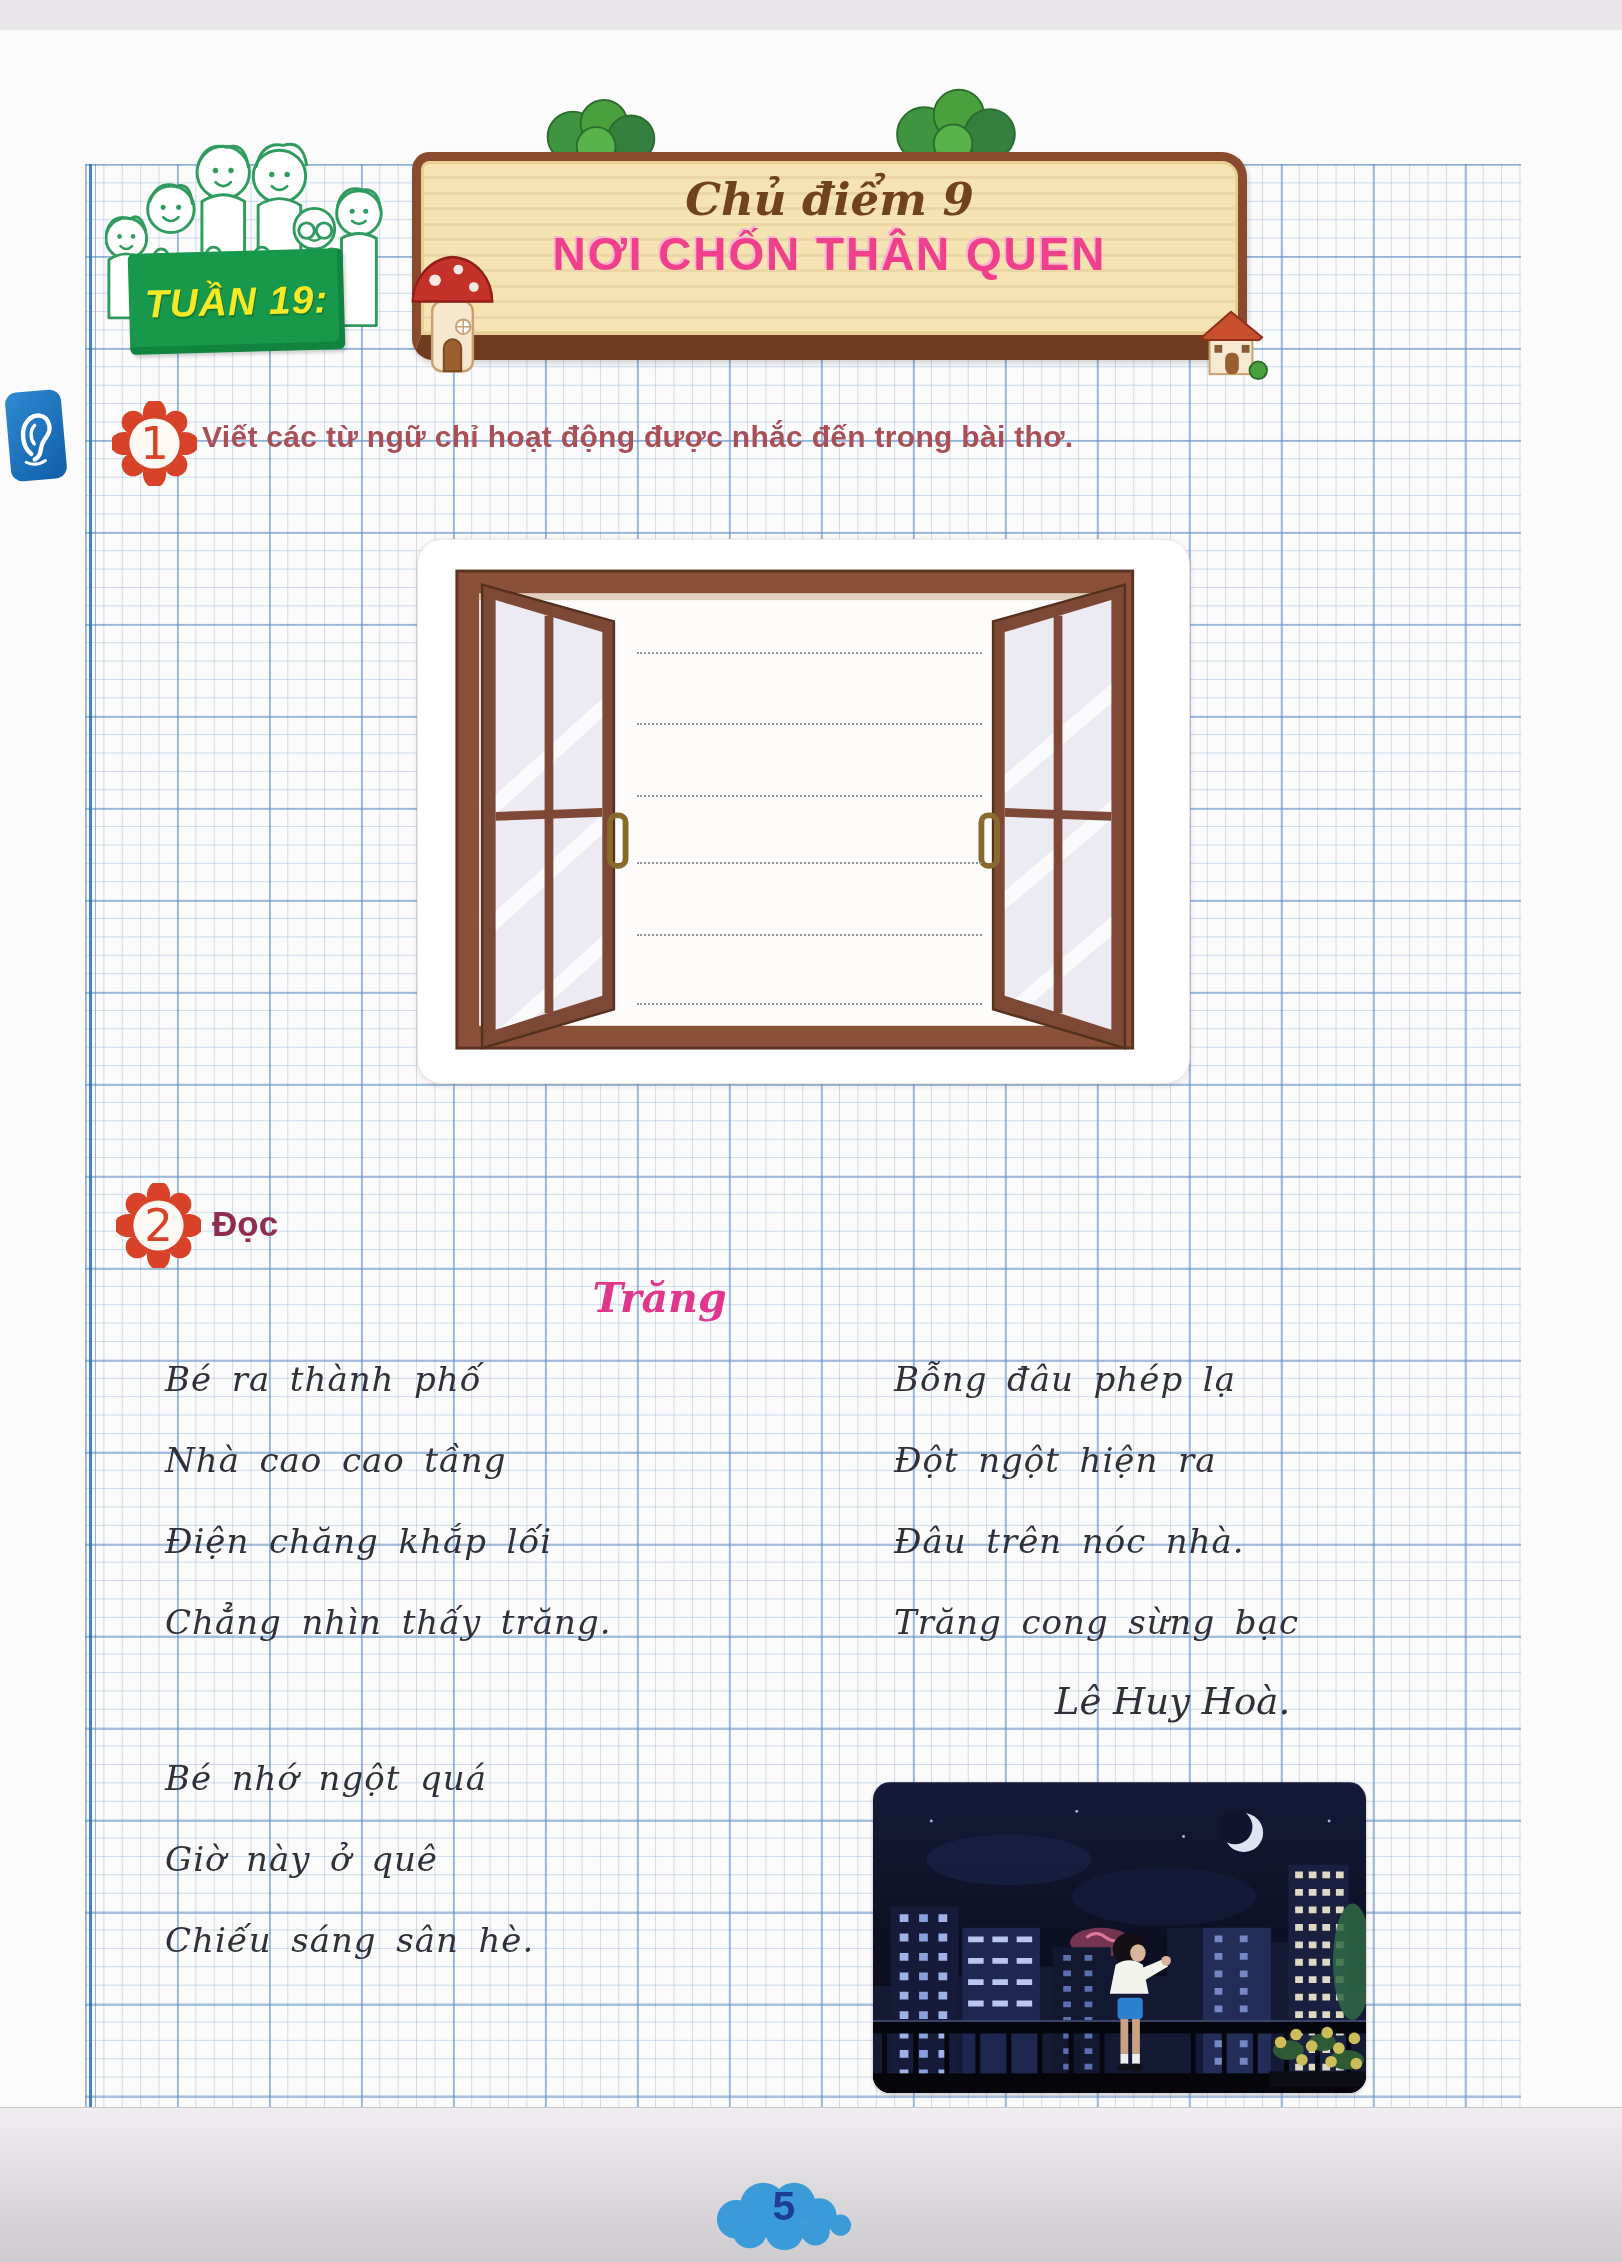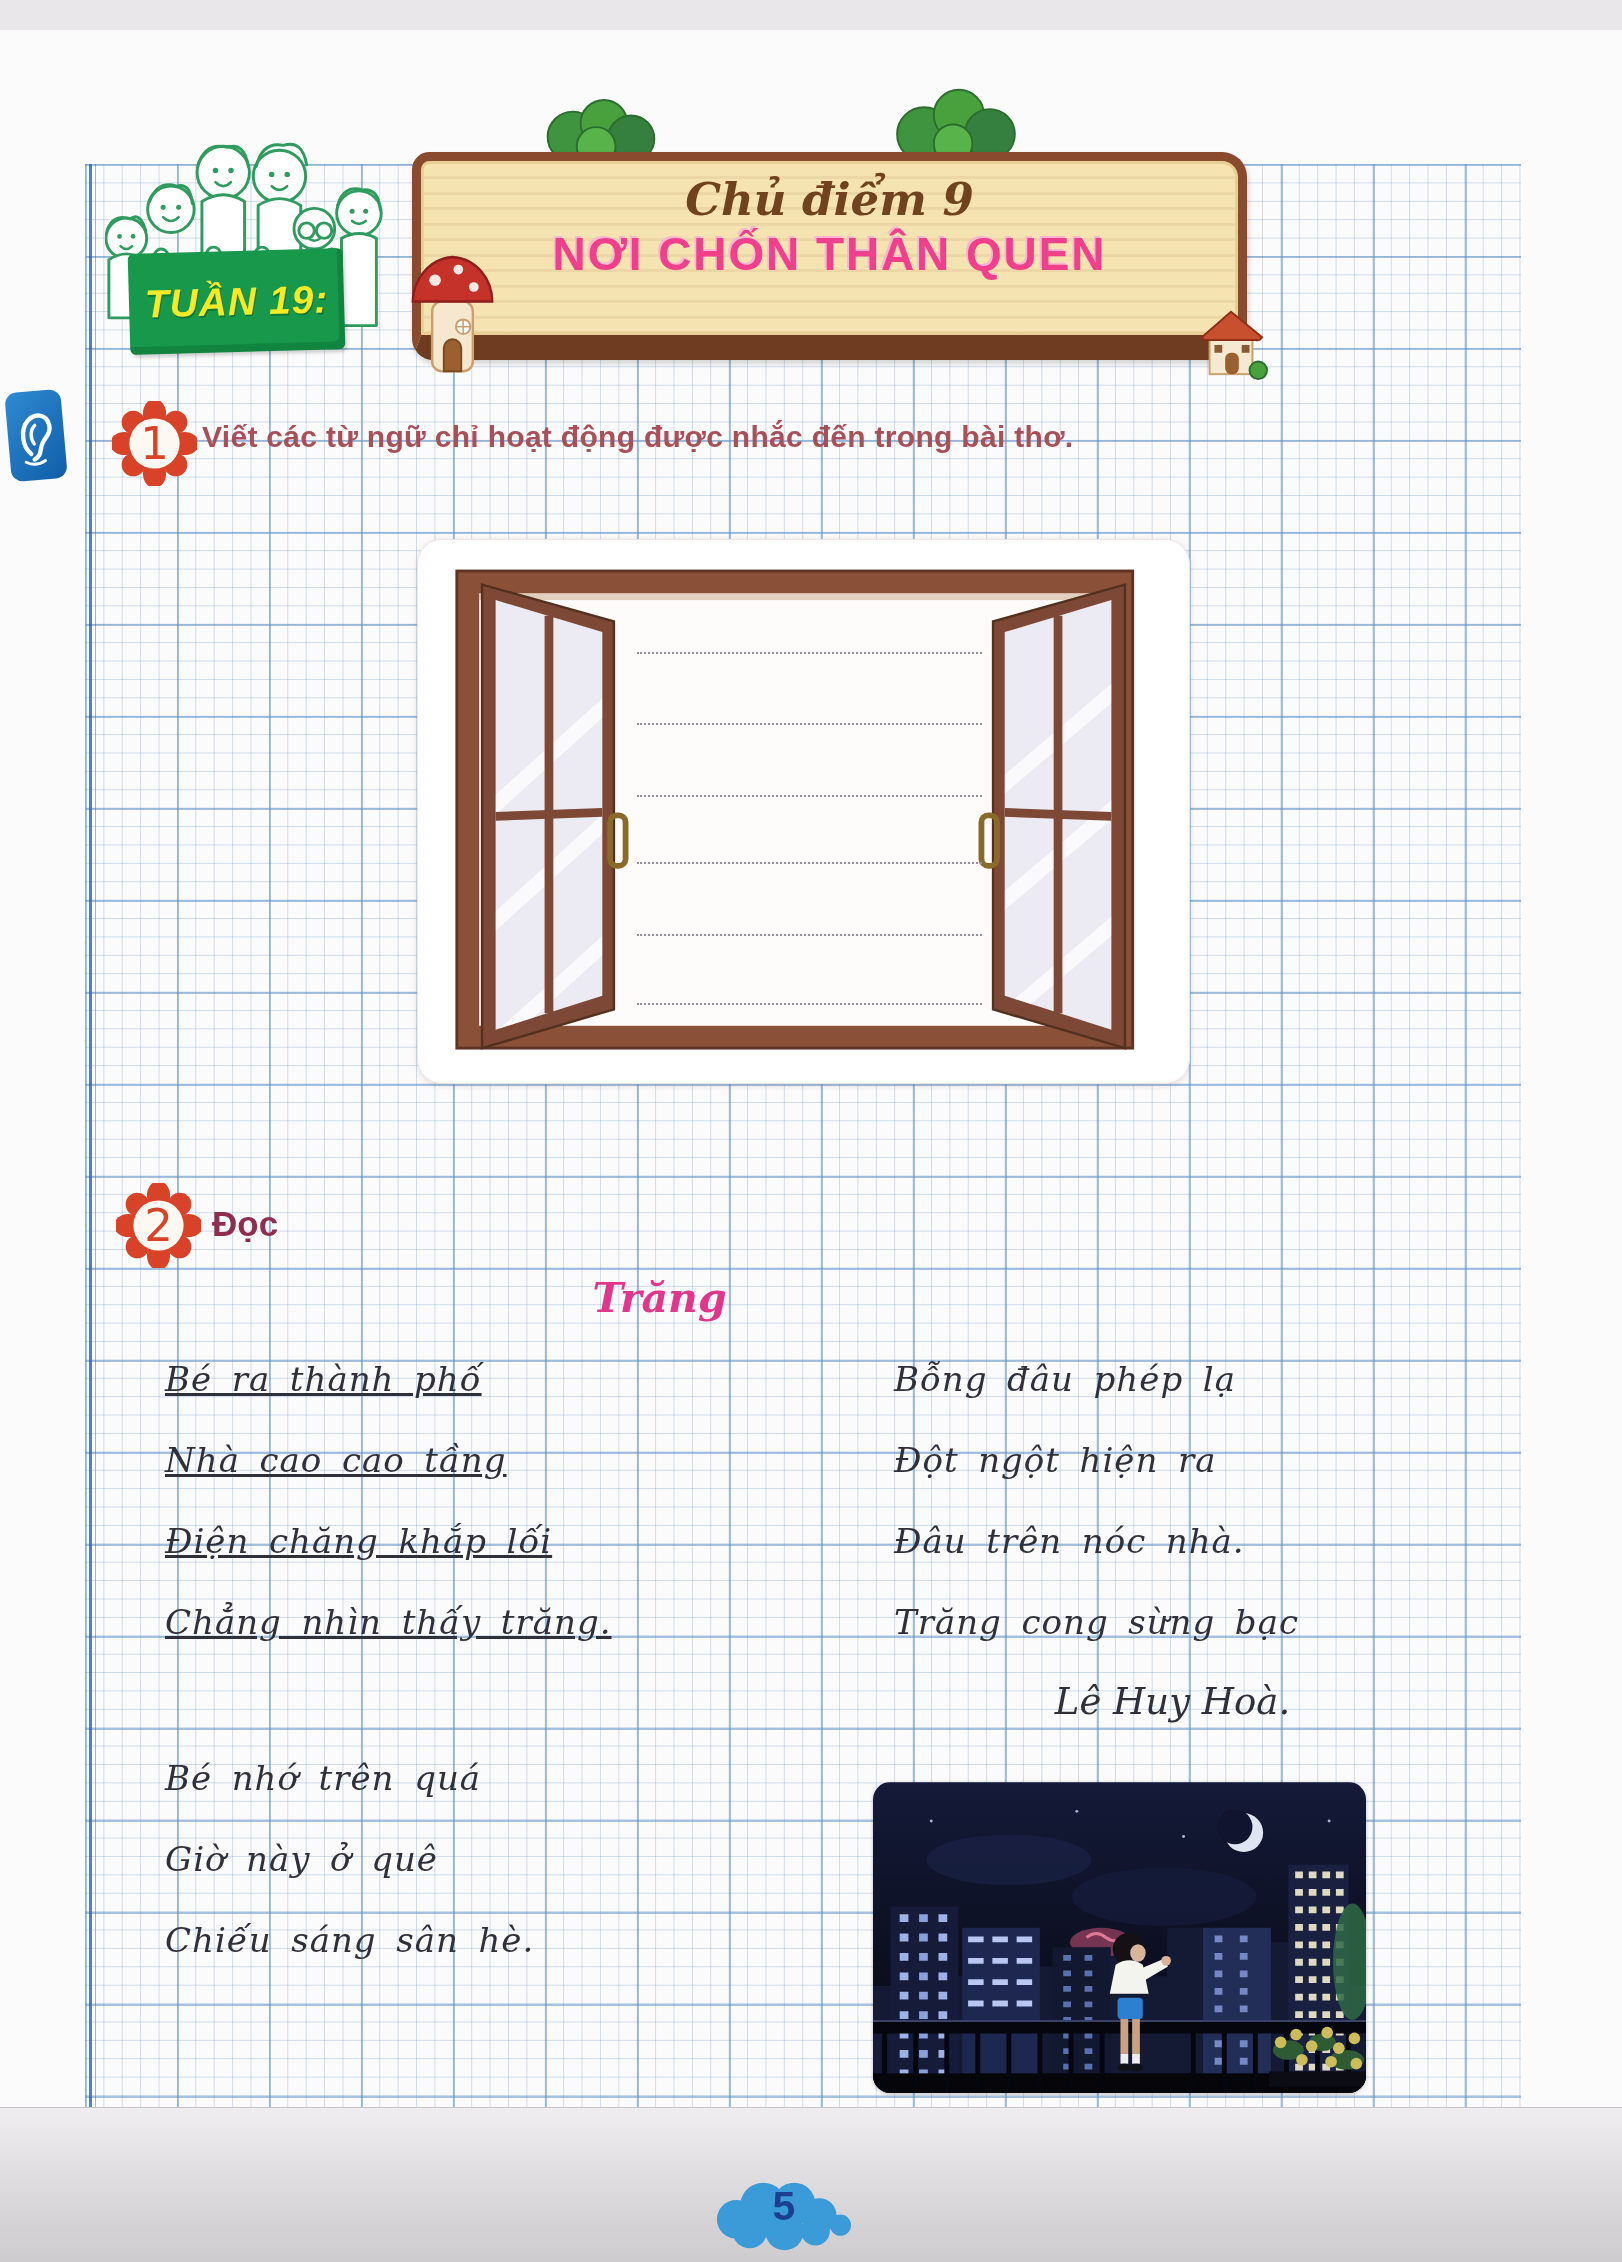--- a/index.html
+++ b/index.html
@@ -59,21 +59,21 @@
     box-shadow:0 1.9px 7.8px rgba(120,90,90,.18);}
   .window-card svg{position:absolute;left:0;top:0;}
   .ans-line{position:absolute;left:219px;width:345px;height:0;
     border-top:2.9px dotted #90909a;z-index:4;}
   
   .stanza{position:absolute;z-index:3;font:italic 34px "DejaVu Serif",serif;color:#30303a;
     letter-spacing:1px;word-spacing:7.8px;}
   .poem-line{height:81px;line-height:81px;white-space:nowrap;}
   #poem-title{position:absolute;left:417px;top:1244px;width:485px;z-index:3;text-align:center;
     font:italic 700 41px "DejaVu Serif",serif;color:#e0368c;}
-  #stanza1-left{left:165px;top:1309px;text-decoration:underline;}
+  #stanza1-left{left:165px;top:1309px;}
   #stanza1-right{left:878px;top:1309px;padding-left:16px;}
   #poem-author{position:absolute;left:964px;top:1650px;width:417px;z-index:3;text-align:center;
     font:italic 37px "DejaVu Serif",serif;color:#30303a;}
   #stanza2-left{left:165px;top:1708px;}
   
   .night-pic{position:absolute;left:873px;top:1752px;width:493px;height:311px;z-index:3;
     border-radius:17.5px;overflow:hidden;box-shadow:0 1px 3.9px rgba(80,60,60,.35);}
   
   .bottom-band{position:absolute;left:0;top:2077px;width:1622px;height:186px;z-index:2;
     background:linear-gradient(#efedef,#d8d5d8 55%,#c9c6c9);
@@ -290,21 +290,21 @@
   <div class="stanza" id="stanza1-right">
     <div class="poem-line">Bỗng đâu phép lạ</div>
     <div class="poem-line">Đột ngột hiện ra</div>
     <div class="poem-line">Đâu trên nóc nhà.</div>
     <div class="poem-line">Trăng cong sừng bạc</div>
   </div>
 
   <div id="poem-author">Lê Huy Hoà.</div>
 
   <div class="stanza" id="stanza2-left">
-    <div class="poem-line">Bé nhớ trên quá</div>
+    <div class="poem-line">Bé nhớ ngột quá</div>
     <div class="poem-line">Giờ này ở quê</div>
     <div class="poem-line">Chiếu sáng sân hè.</div>
   </div>
 
   <div class="night-pic">
     <svg width="493" height="311" viewBox="0 0 508 320">
       <defs>
         <linearGradient id="sky" x1="0" y1="0" x2="0" y2="1">
           <stop offset="0" stop-color="#141a38"></stop>
           <stop offset="1" stop-color="#070710"></stop>

